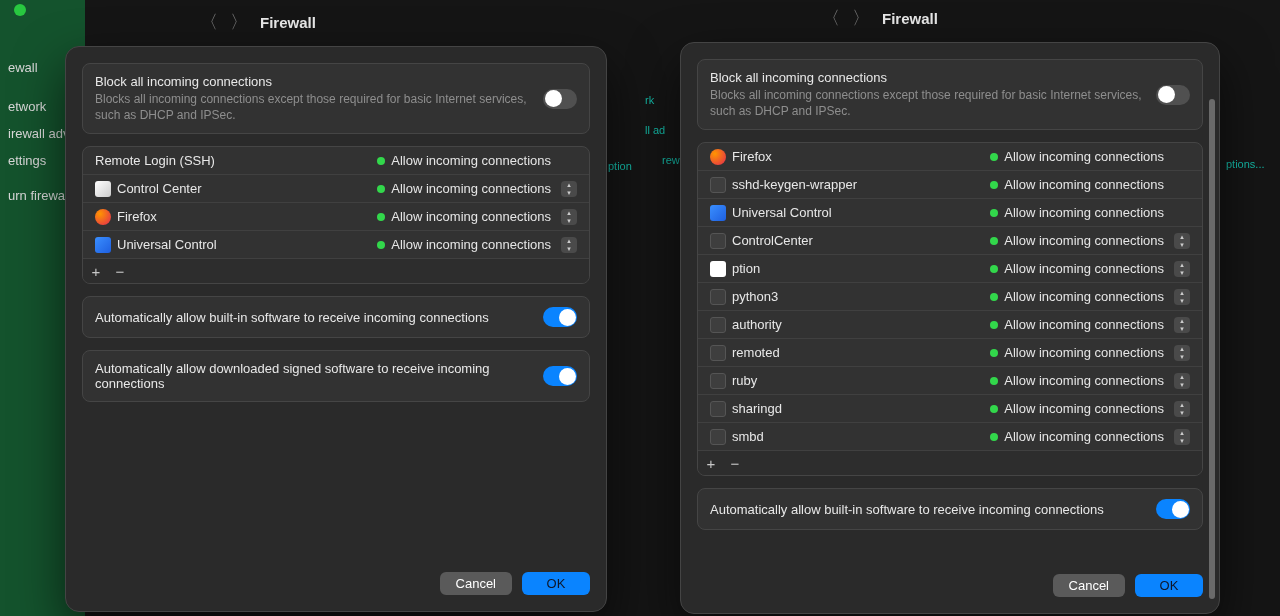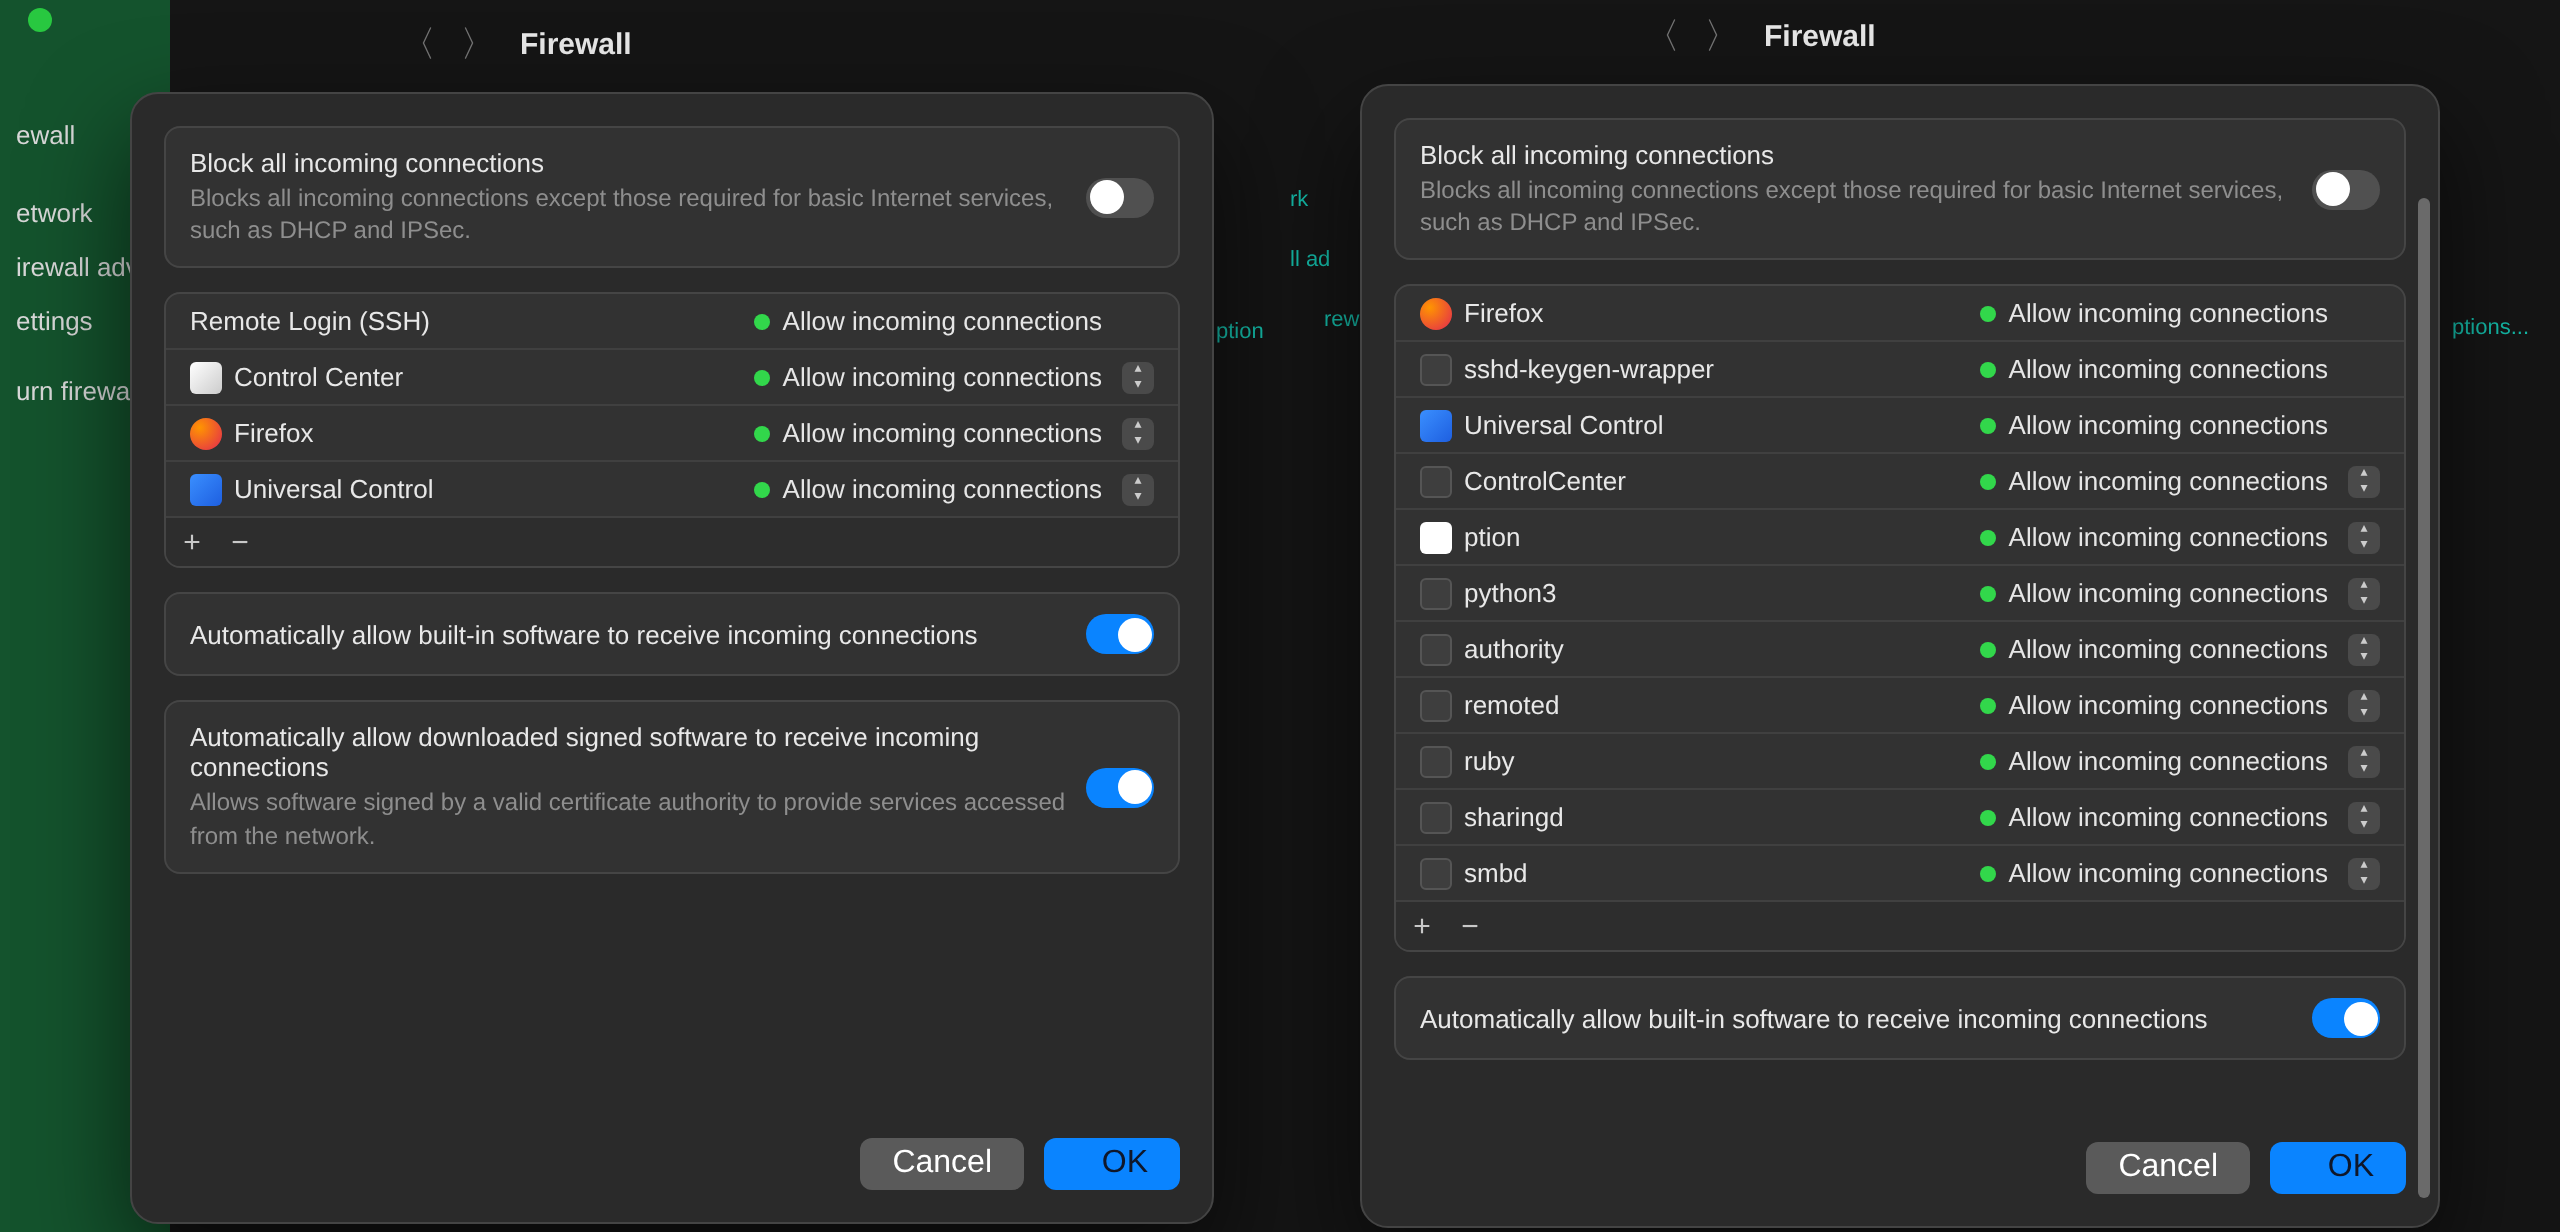--- a/index.html
+++ b/index.html
@@ -225,22 +225,22 @@
       margin-top: auto;
       display: flex;
       justify-content: flex-end;
       gap: 10px;
       padding-top: 12px;
     }
     .btn {
       min-width: 68px;
       padding: 4px 16px;
       border-radius: 6px;
-      font-size: 16px;
-      text-align: right;
+      font-size: 13px;
+      text-align: center;
     }
     .btn.secondary {
       background: #5a5a5a;
       color: #fff;
     }
     .btn.primary {
       background: #0a84ff;
       color: #0f172a;
     }
     
@@ -361,21 +361,20 @@
       <div class="toggle on">
           <div class="knob"></div>
         </div>
     </div>
   </div>
 
   <div class="panel">
     <div class="panel-row">
       <div class="panel-text">
         <div class="ptitle">Automatically allow downloaded signed software to receive incoming connections</div>
-        <div class="psub">Allows software signed by a valid certificate authority to provide services accessed from the network.</div>
       </div>
       <div class="toggle on">
           <div class="knob"></div>
         </div>
     </div>
   </div>
 
 
   <div class="btn-row">
     <div class="btn secondary">Cancel</div>

